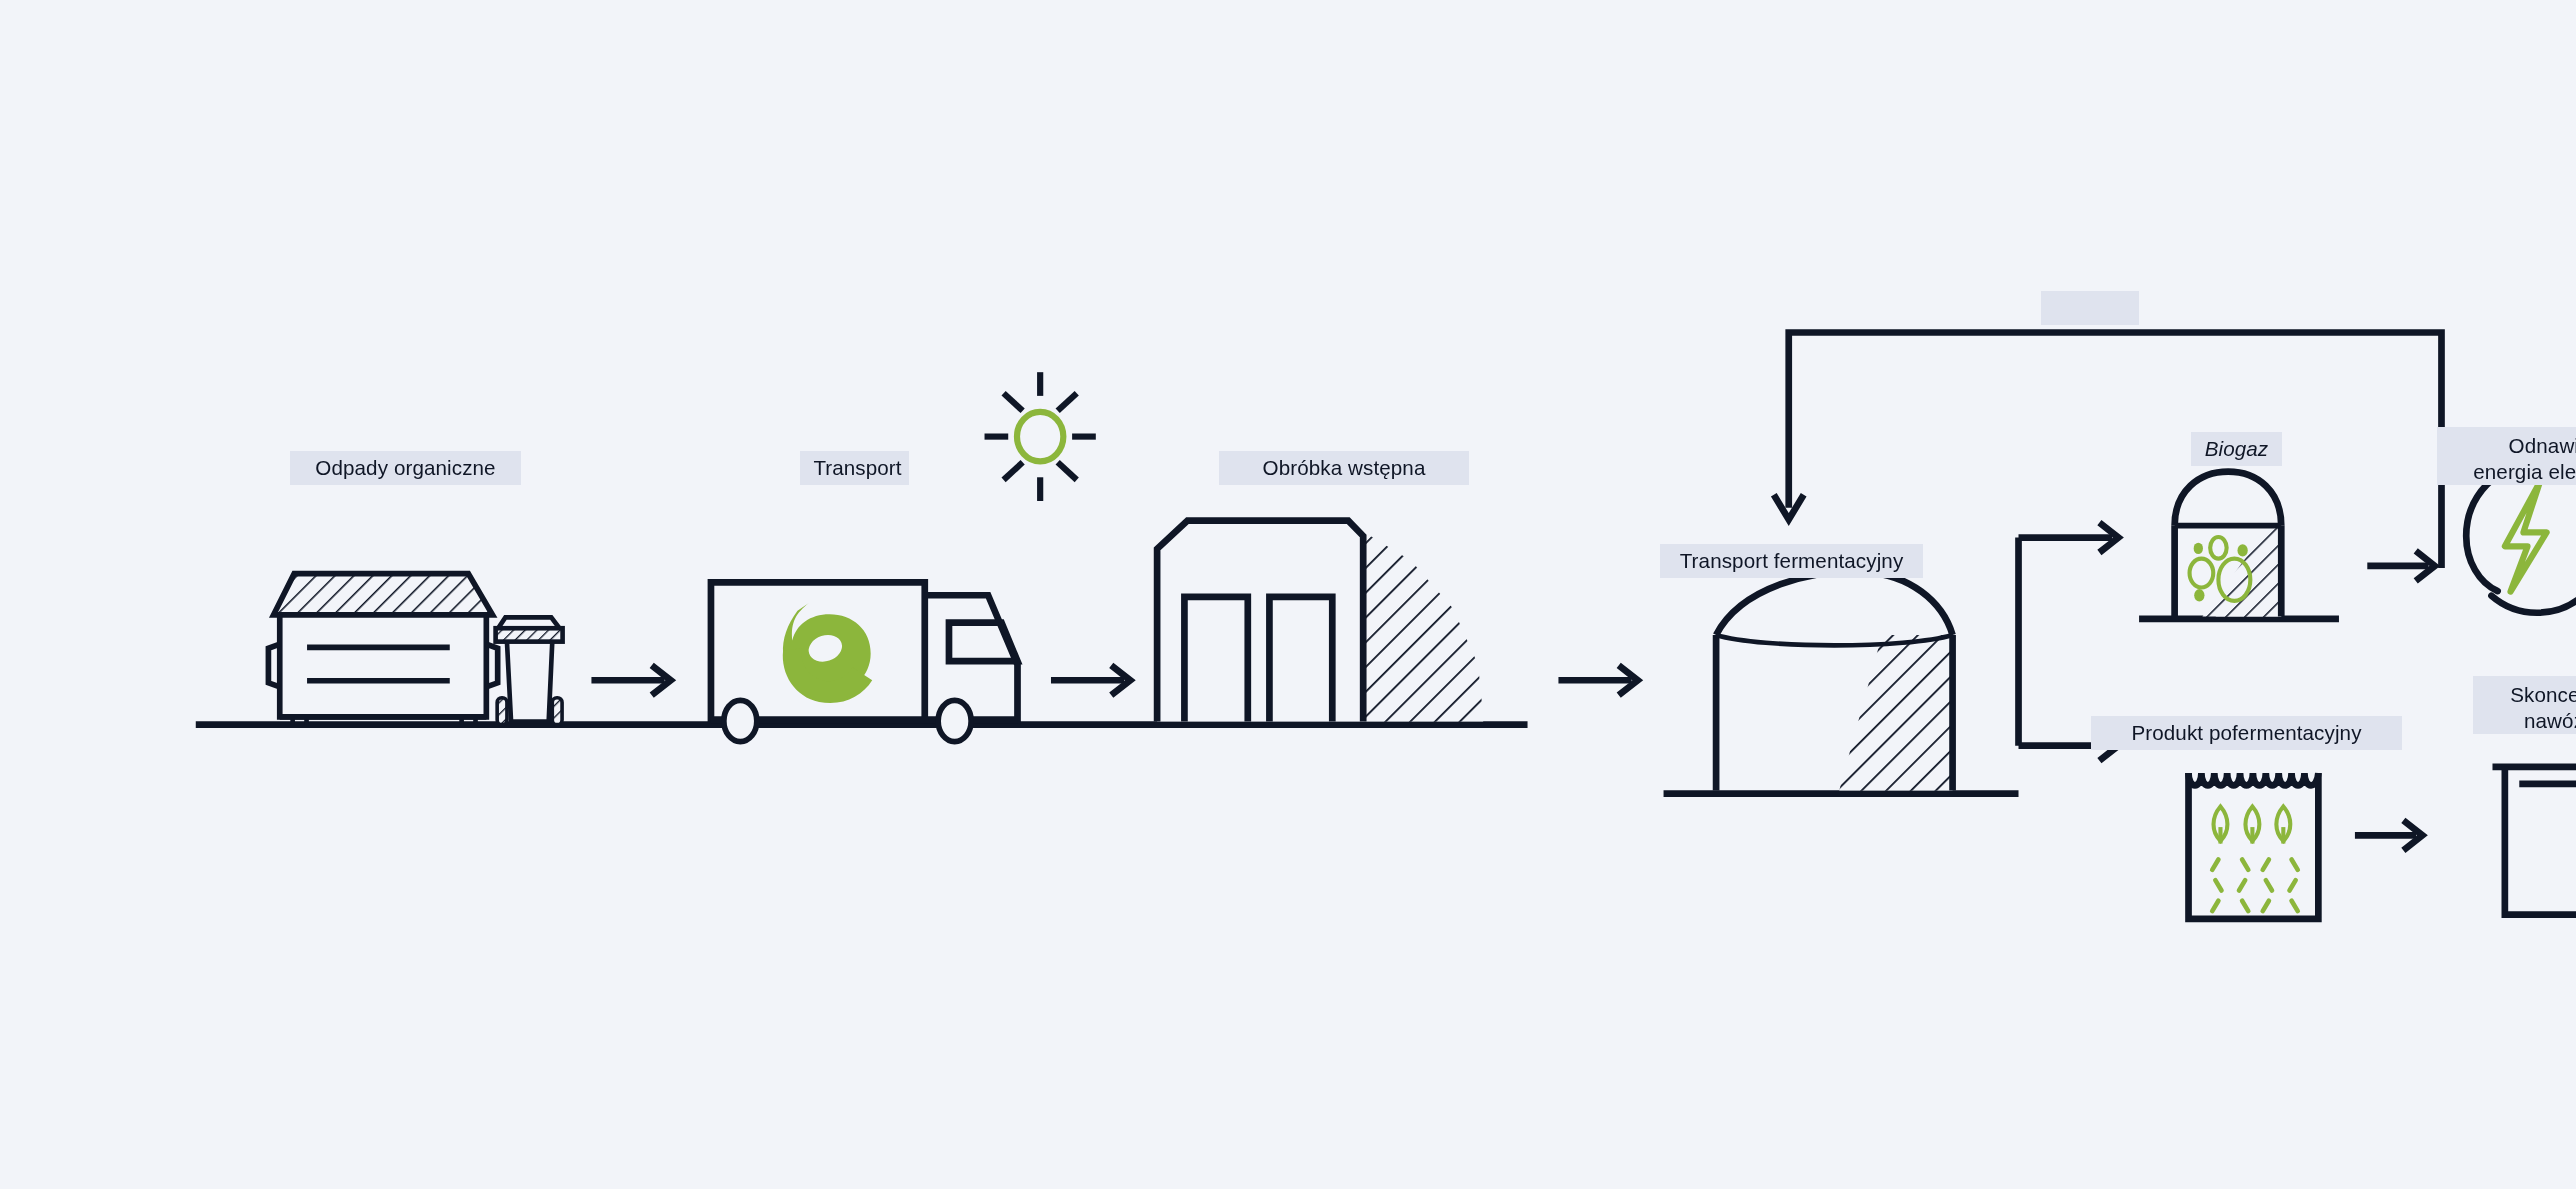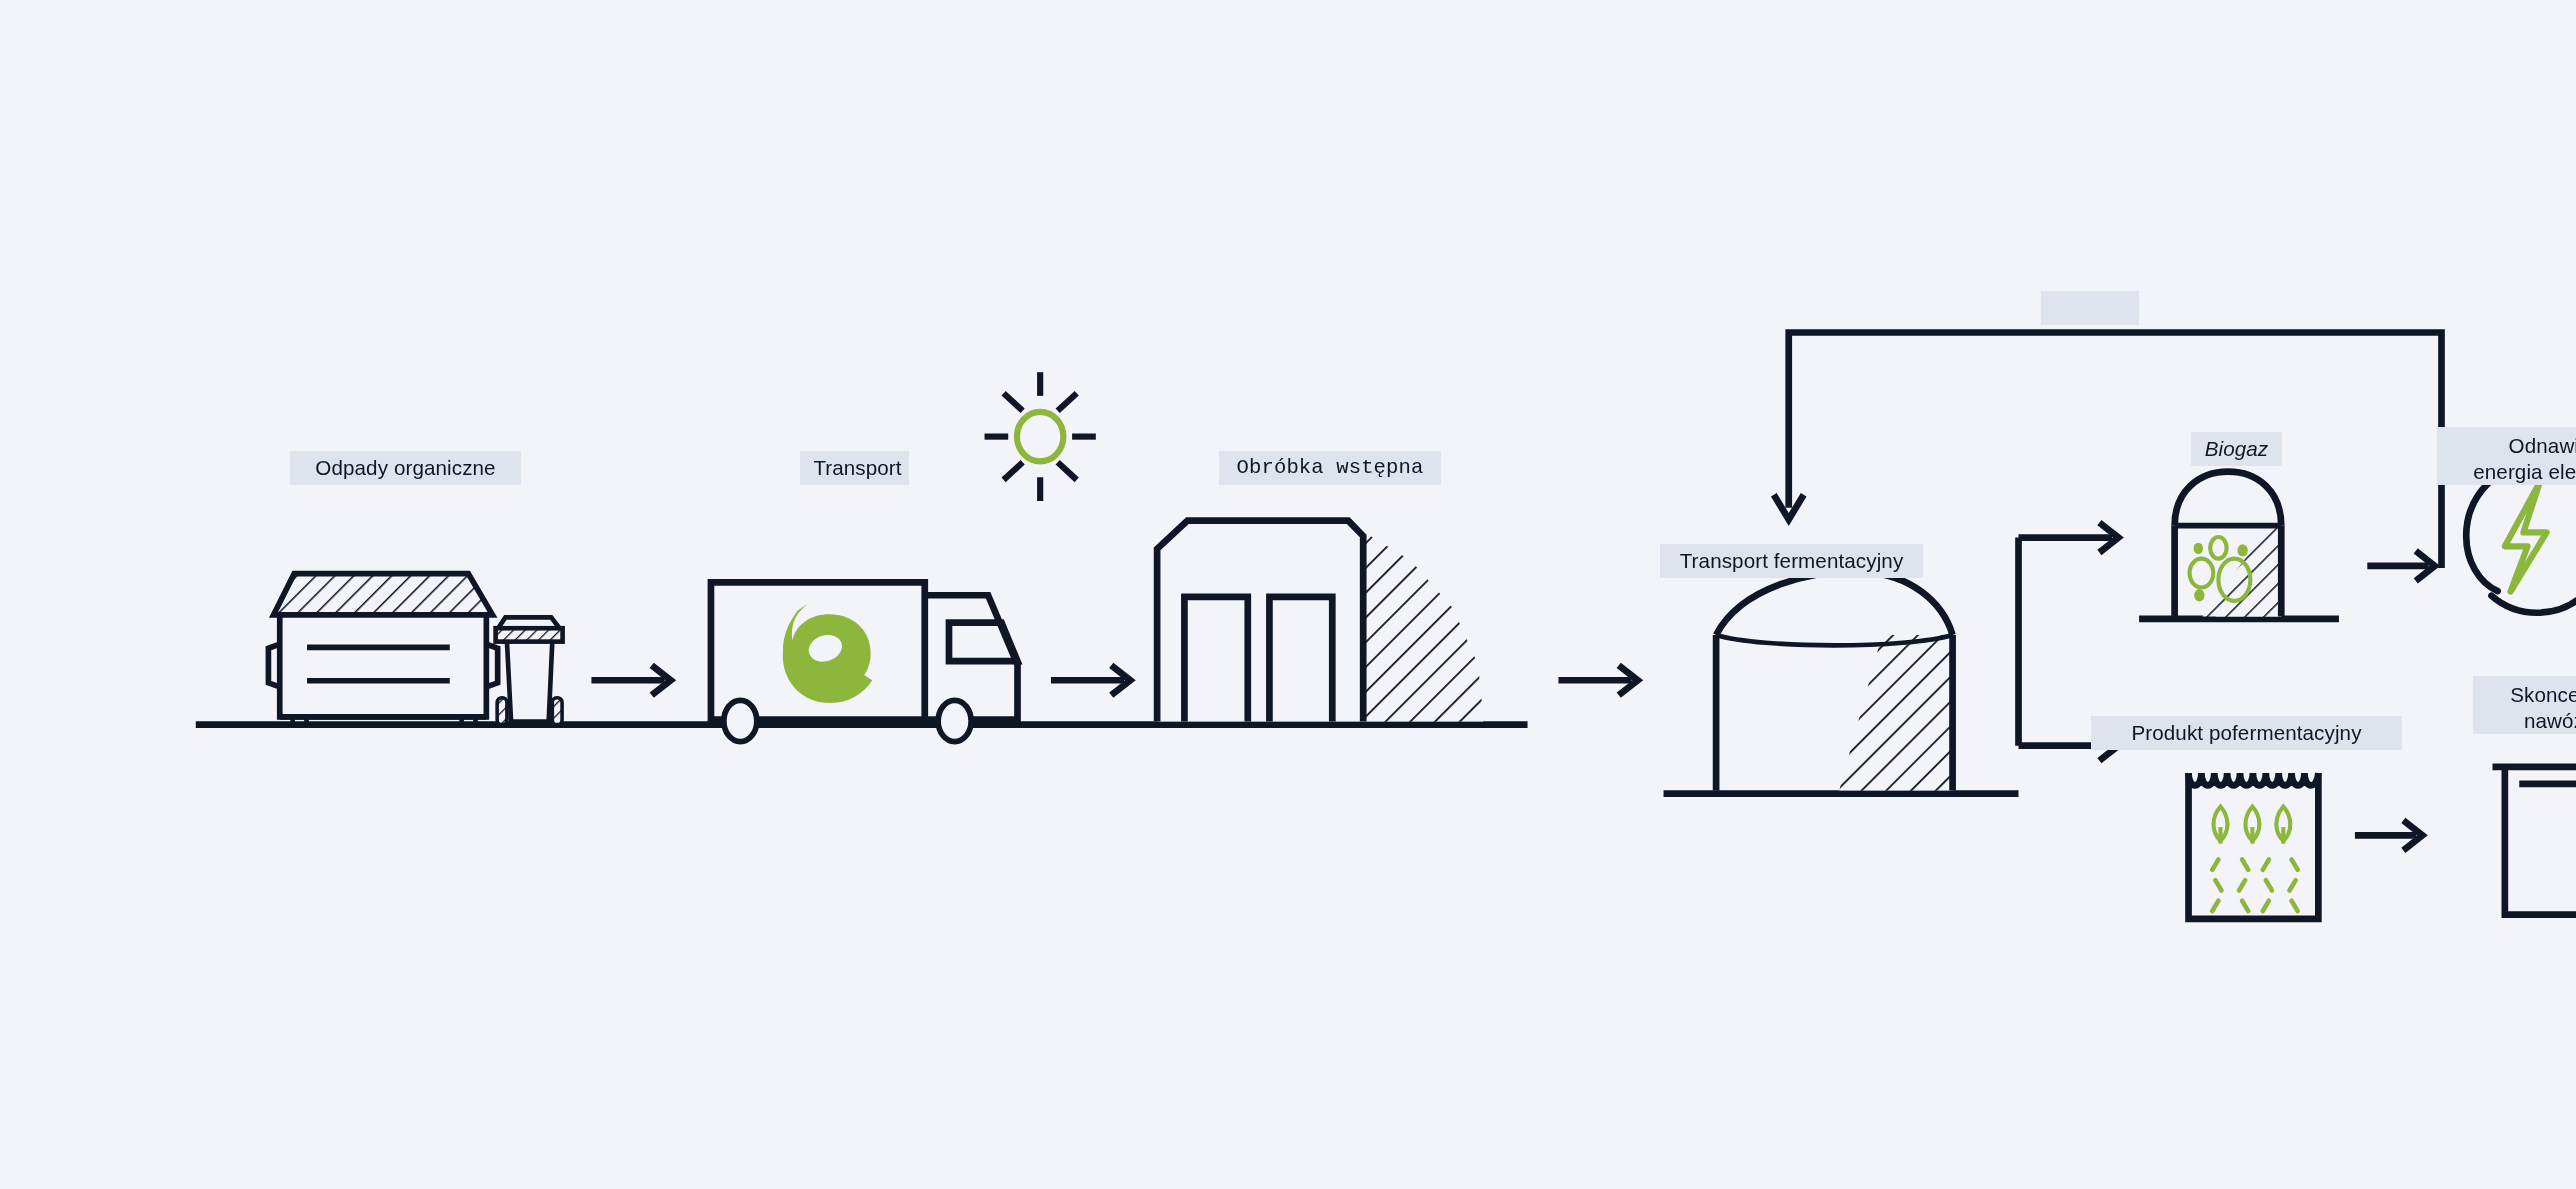--- a/index.html
+++ b/index.html
@@ -292,21 +292,21 @@
       <path d="M4862,1488 L4862,1775 L5112,1775 L5112,1488" fill="none" stroke="#0f1626" stroke-width="13"></path>
       <line x1="4890" y1="1521" x2="5092" y2="1521" stroke="#0f1626" stroke-width="13"></line>
     </g>
 
   </svg>
 
   <div class="lbl" style="left:290px; top:451px; width:231px; height:34px; line-height:19.6px;text-align:center;">Odpady organiczne</div>
 
   <div class="lbl" style="left:800px; top:451px; width:109px; height:34px; line-height:19.6px;">Transport</div>
 
-  <div class="lbl" style="left:1219px; top:451px; width:222px; height:34px; line-height:19.6px;font-family:Liberation Mono, monospace;">Obróbka wstępna</div>
+  <div class="lbl" style="left:1219px; top:451px; width:250px; height:34px; line-height:19.6px;">Obróbka wstępna</div>
 
   <div class="lbl" style="left:2041px; top:291px; width:98px; height:34px; line-height:19.6px;"></div>
 
   <div class="lbl" style="left:1660px; top:544px; width:263px; height:34px; line-height:19.6px;">Transport fermentacyjny</div>
 
   <div class="lbl" style="left:2191px; top:432px; width:91px; height:34px; line-height:19.6px;font-style:italic;">Biogaz</div>
 
   <div class="lbl two-line" style="left:2437px; top:427px; width:253px; height:58px; padding-top:6.2px;">Odnawialna
 energia elektryczna</div>
 

